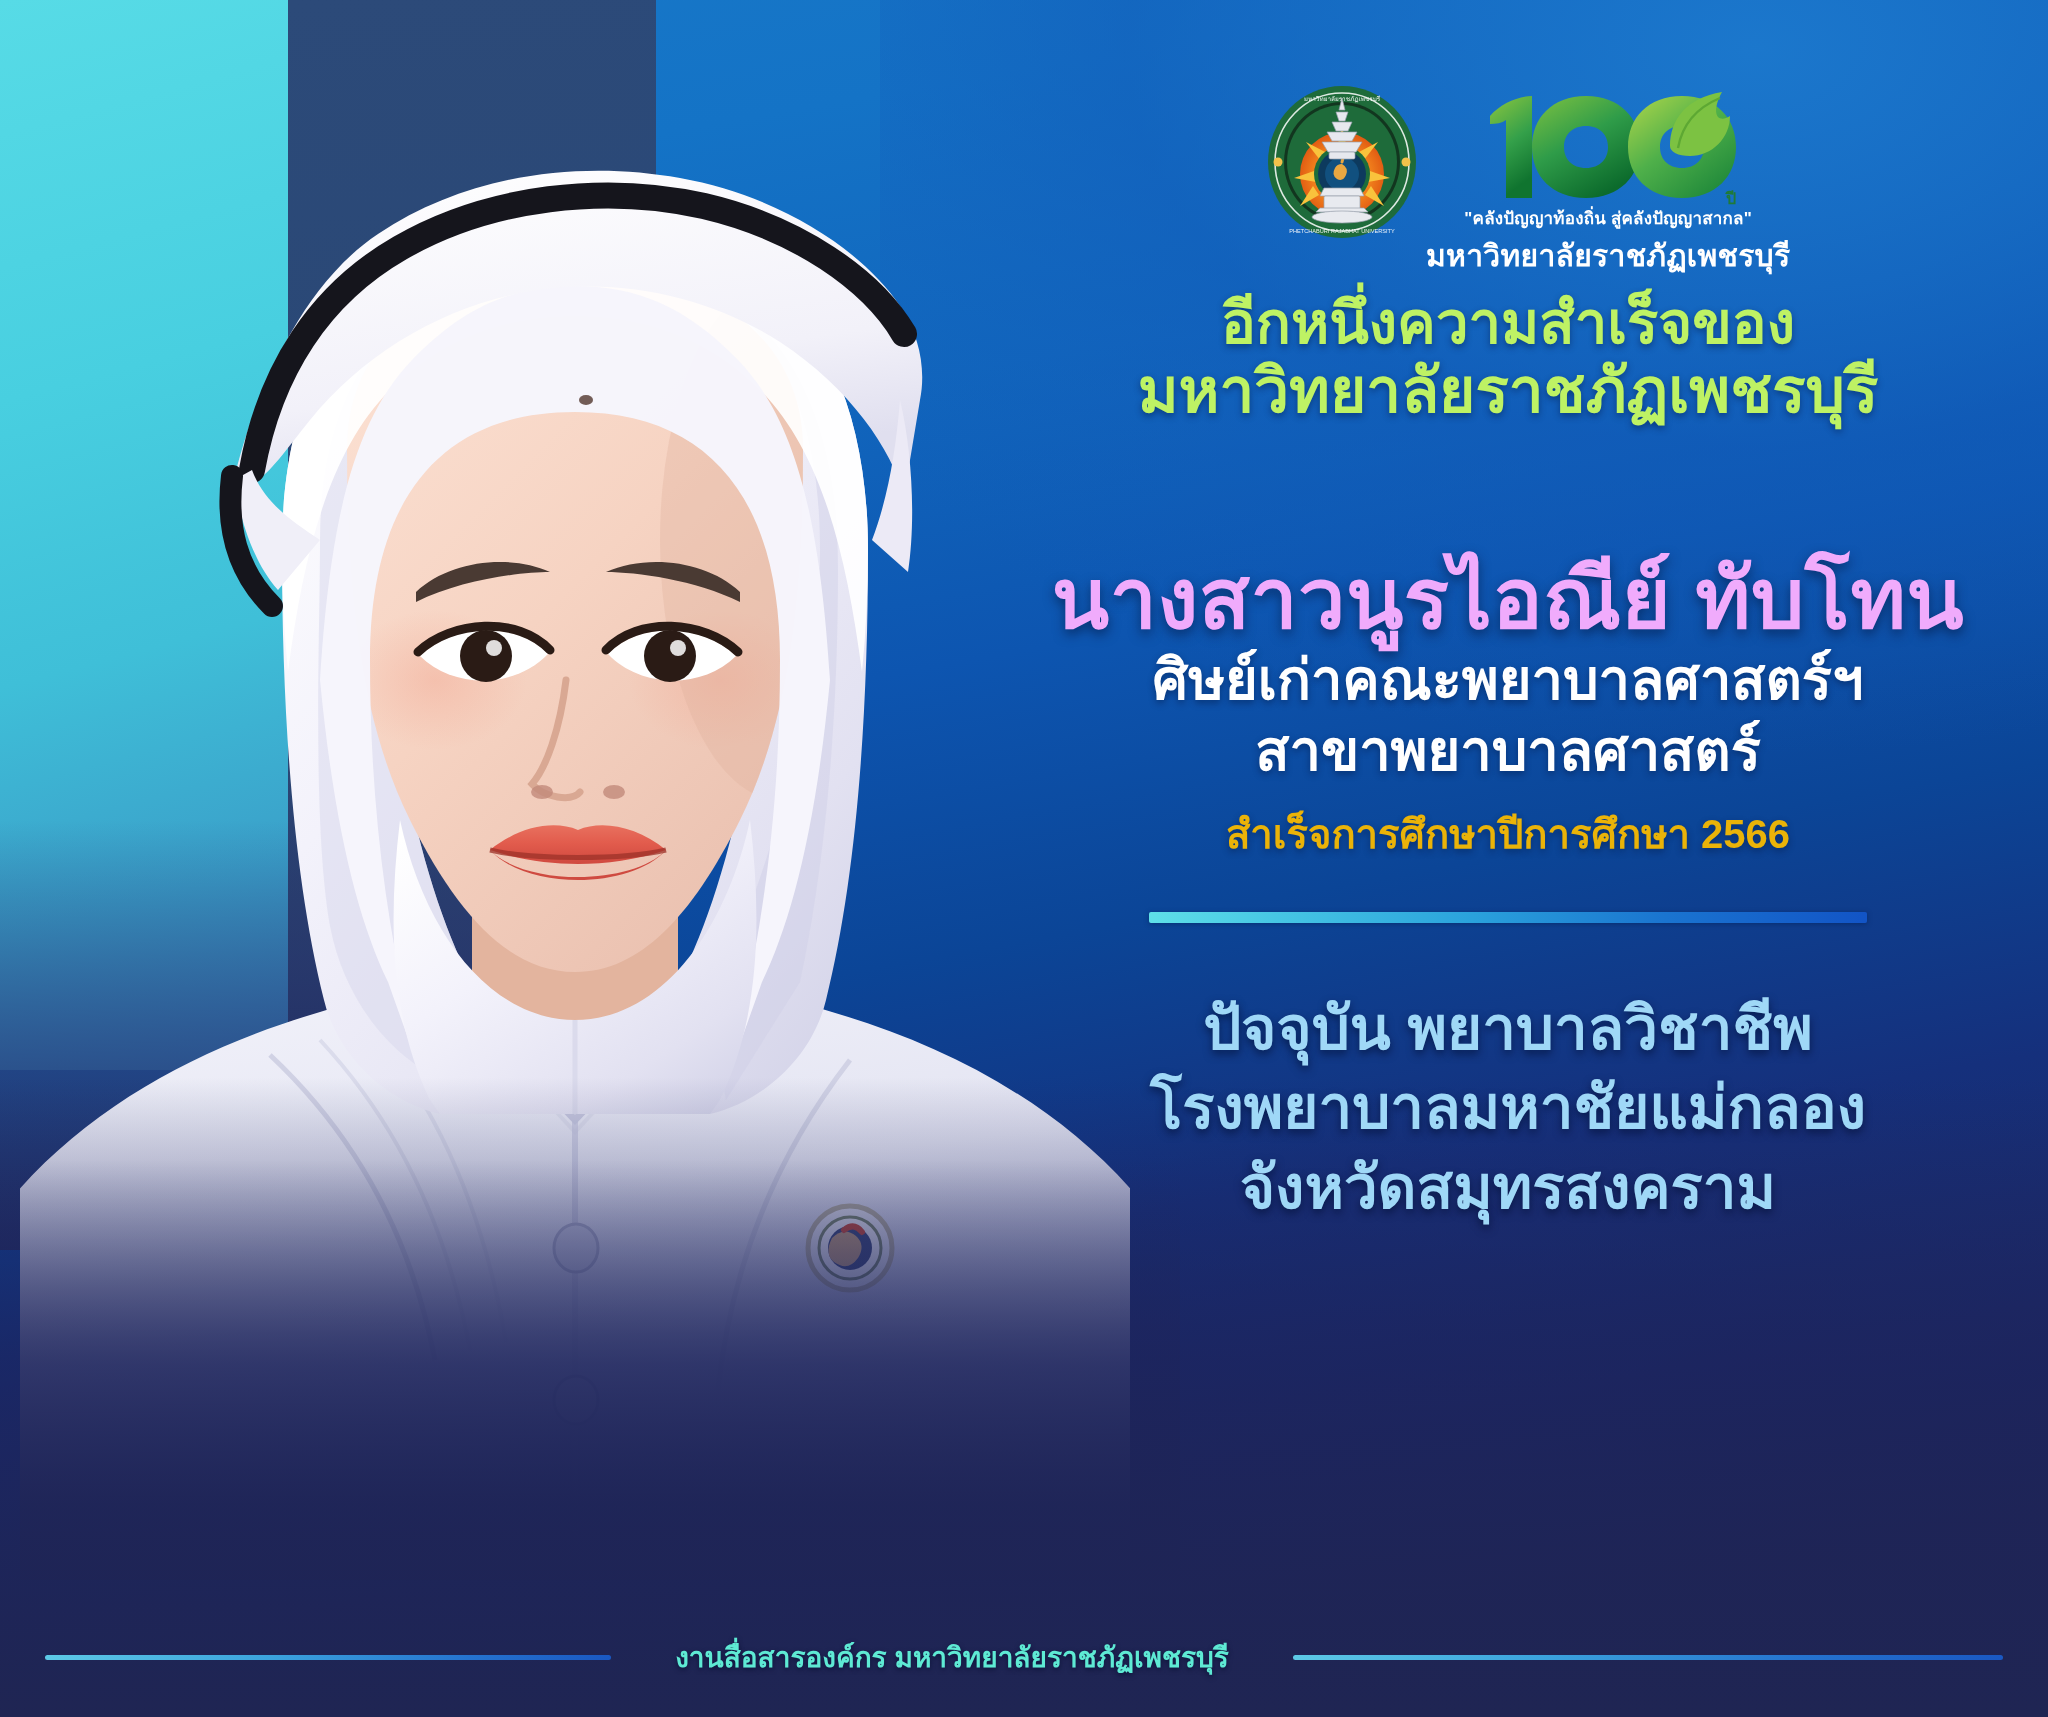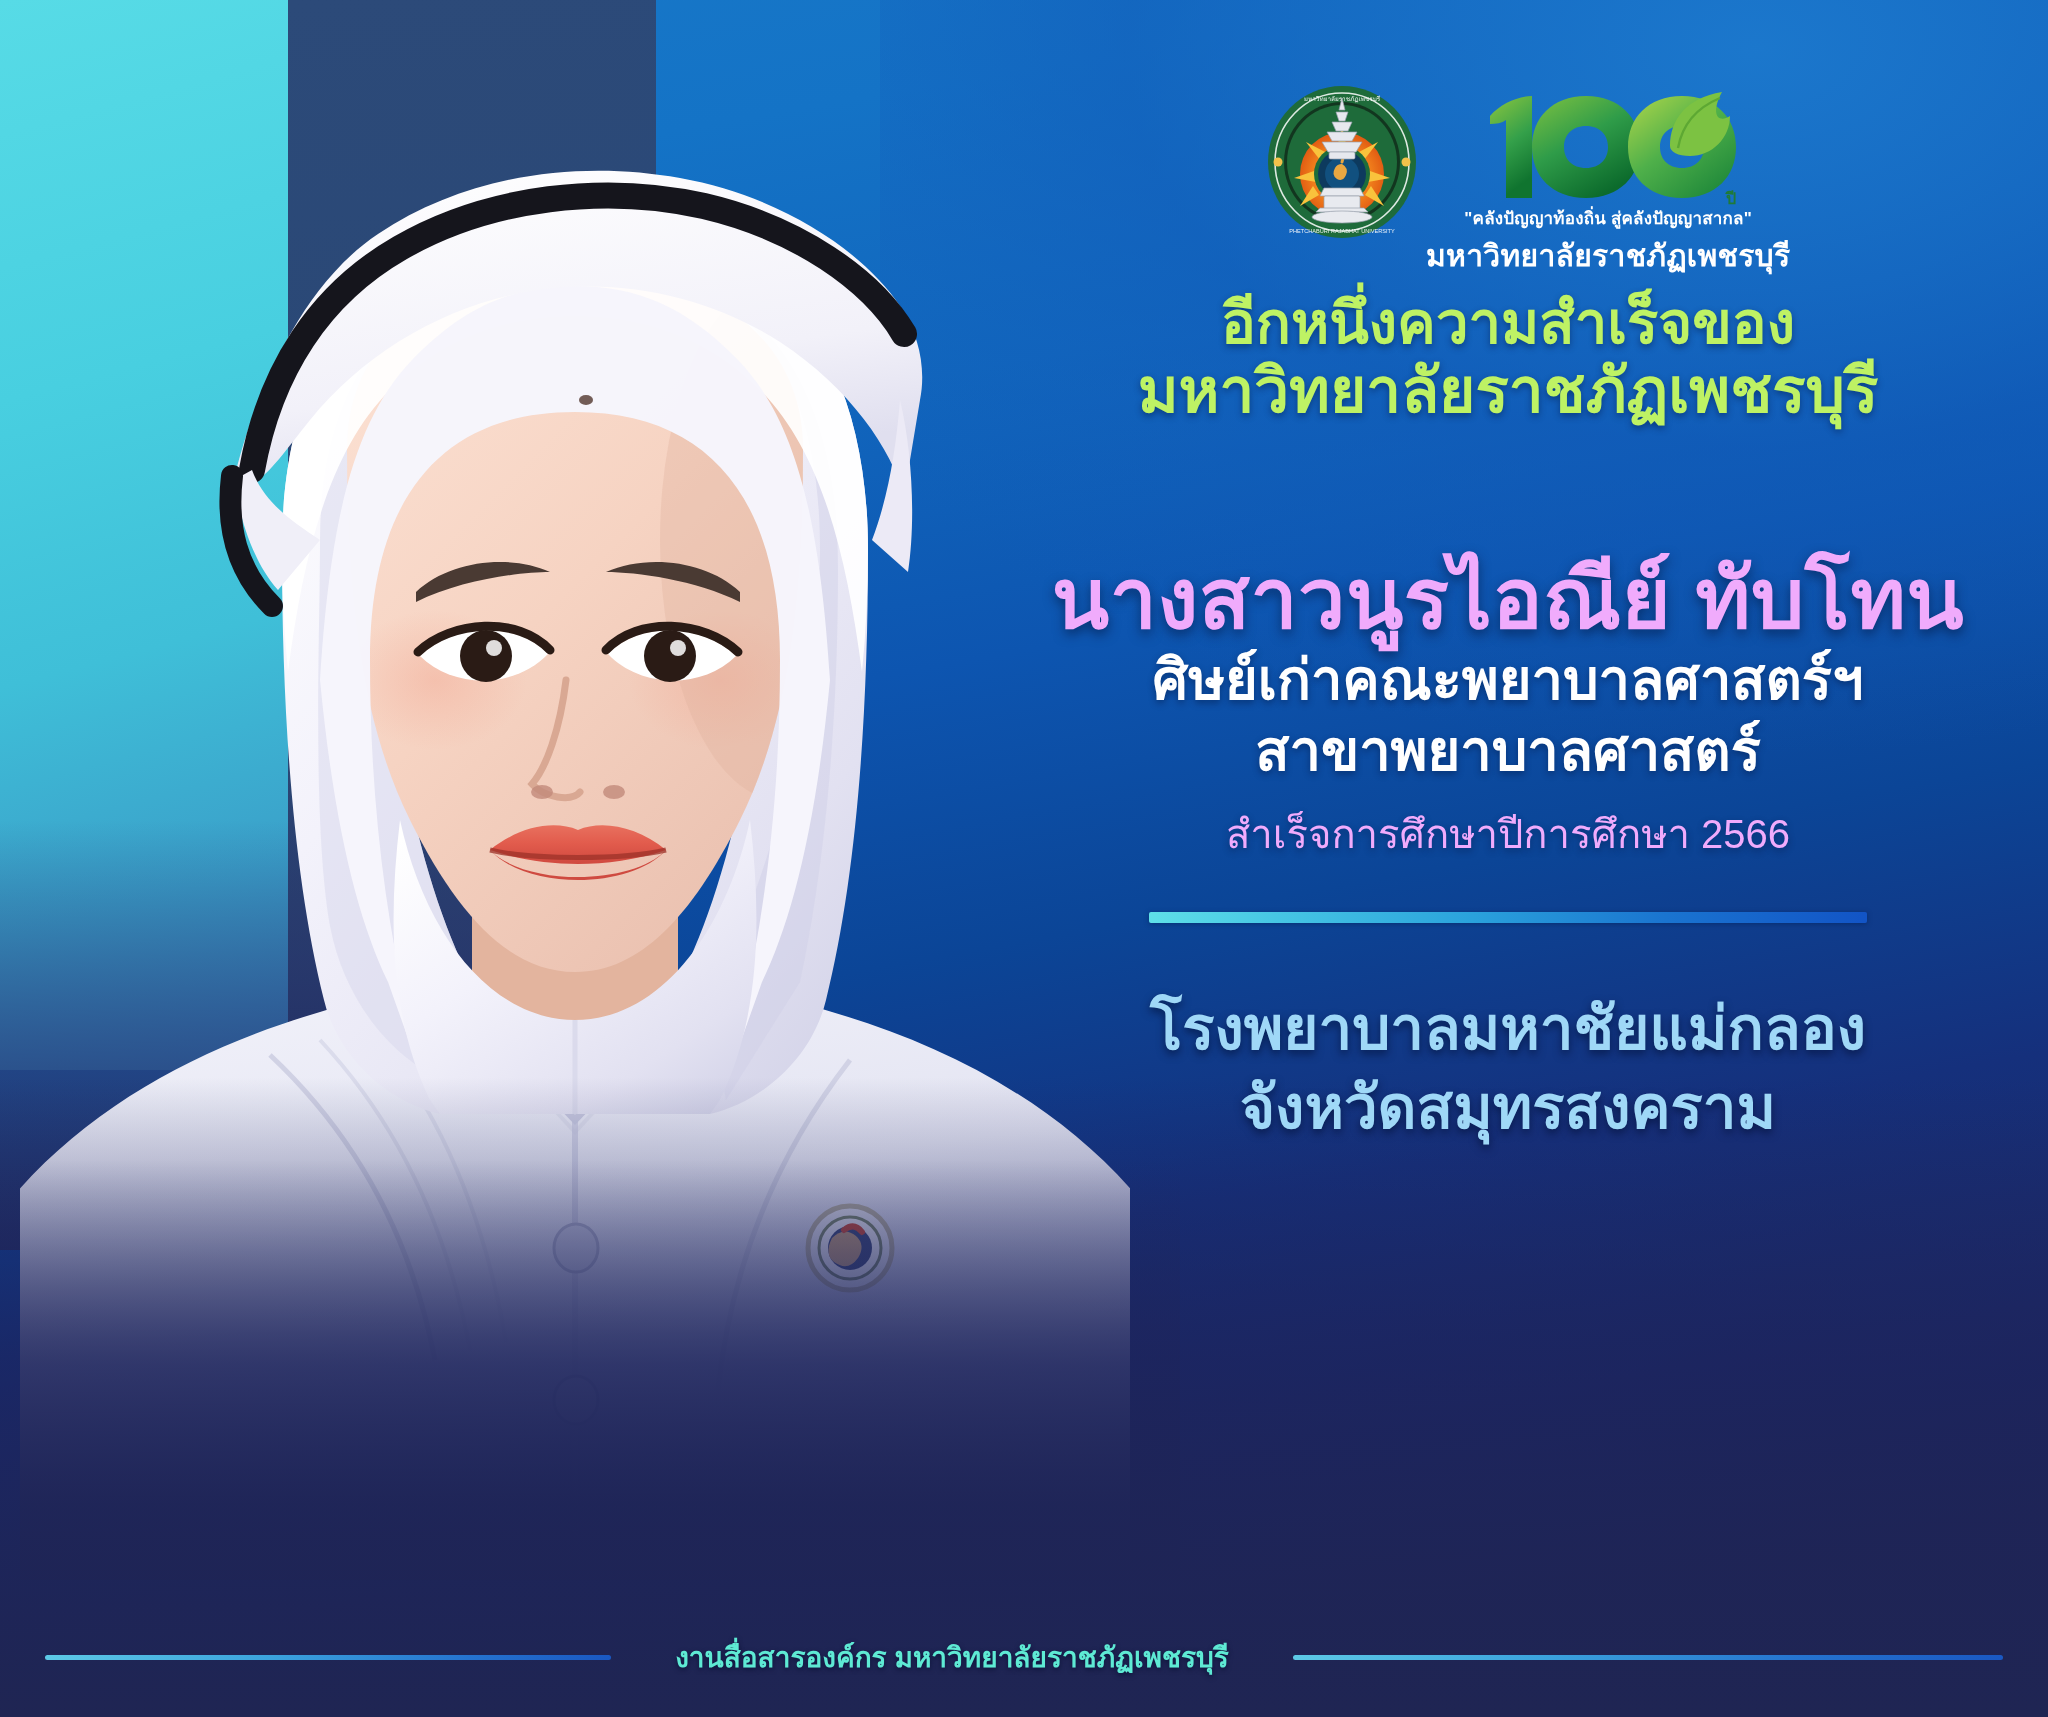--- a/index.html
+++ b/index.html
@@ -127,23 +127,23 @@
 
   .degree{
     color:#ffffff;
     font-size:56px;
     font-weight:700;
     line-height:1.26;
     text-shadow:0 3px 7px rgba(0,20,60,.45);
   }
   .grad-year{
     margin-top:16px;
-    color:#f0abfc;
+    color:#eab308;
     font-size:40px;
-    font-weight:400;
+    font-weight:700;
     text-shadow:0 3px 7px rgba(0,20,60,.45);
   }
 
   .divider{
     margin:46px auto 0;
     width:718px; height:11px;
     border-radius:2px;
     background:linear-gradient(to right,#5fe0e8 0%,#46c6e4 18%,#2aa2dc 45%,#1a74d0 72%,#1254c6 100%);
     box-shadow:0 1px 5px rgba(0,30,80,.5);
   }
@@ -454,20 +454,21 @@
 
     <div class="degree">
       <div>ศิษย์เก่าคณะพยาบาลศาสตร์ฯ</div>
       <div>สาขาพยาบาลศาสตร์</div>
     </div>
     <div class="grad-year">สำเร็จการศึกษาปีการศึกษา 2566</div>
 
     <div class="divider"></div>
 
     <div class="current">
+      <div>ปัจจุบัน พยาบาลวิชาชีพ</div>
       <div>โรงพยาบาลมหาชัยแม่กลอง</div>
       <div>จังหวัดสมุทรสงคราม</div>
     </div>
   </div>
 
   <div class="footer">
     <div class="footer-line left"></div>
     <div class="footer-text">งานสื่อสารองค์กร มหาวิทยาลัยราชภัฏเพชรบุรี</div>
     <div class="footer-line right"></div>
   </div>

